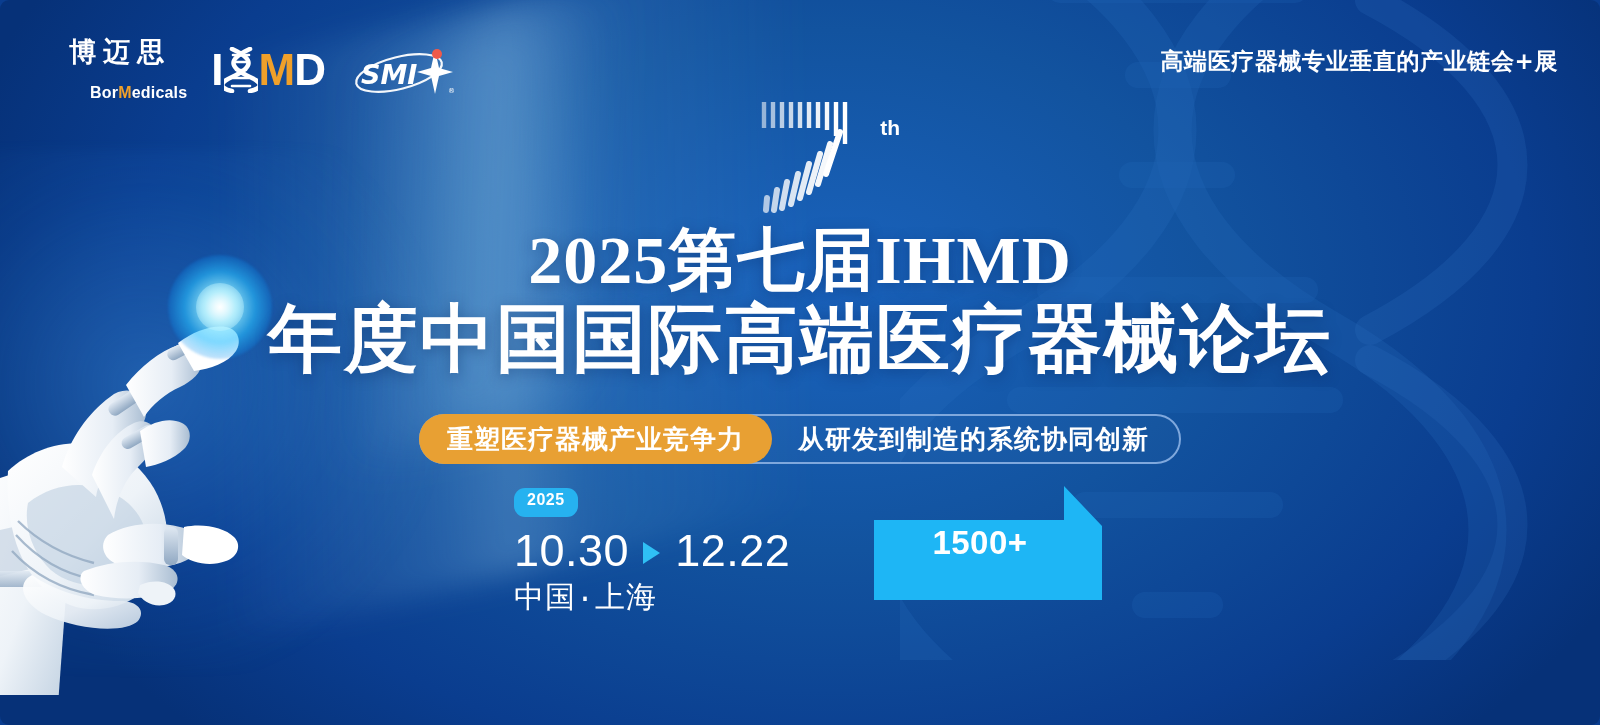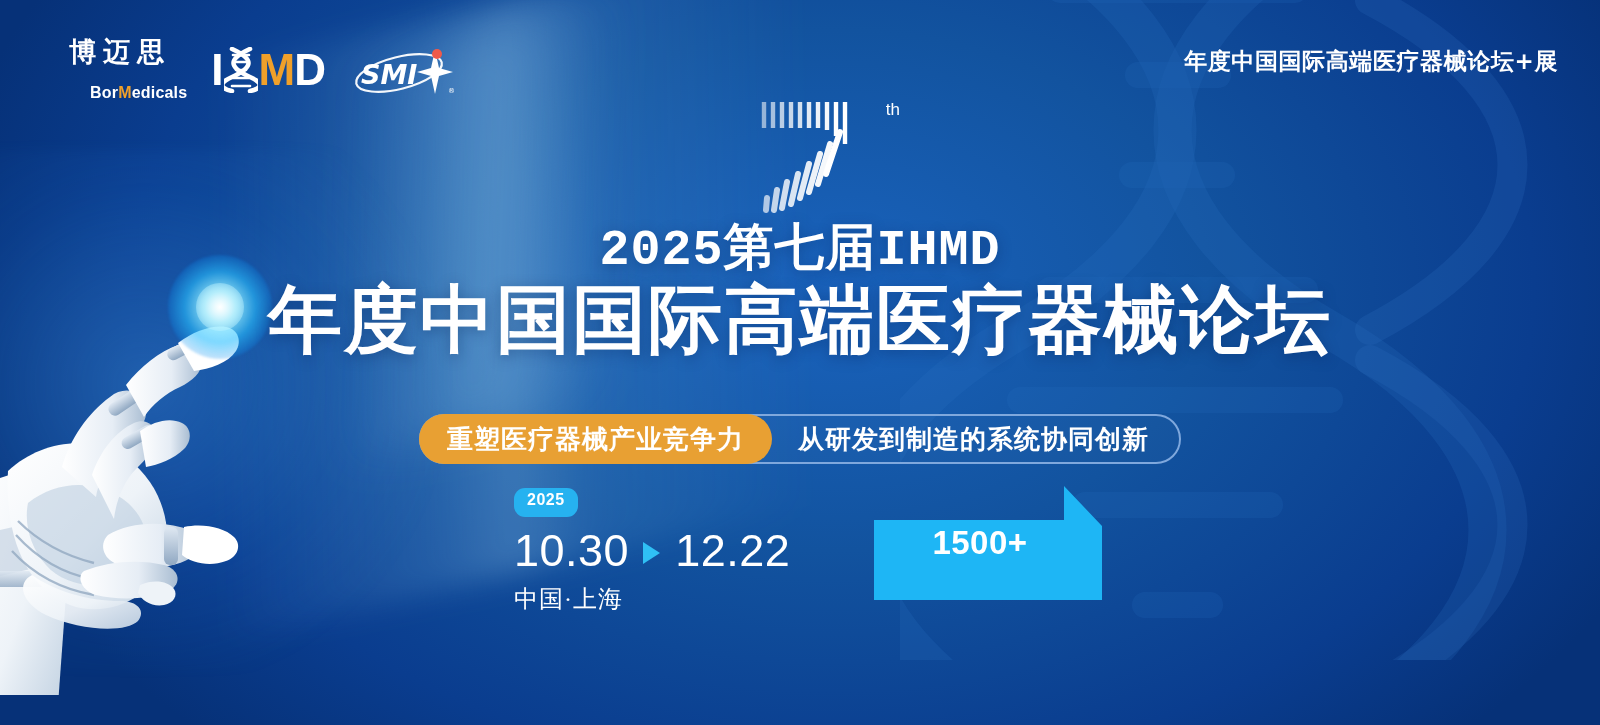--- a/index.html
+++ b/index.html
@@ -3,20 +3,21 @@
 <meta charset="utf-8">
 <style>
   html,body{margin:0;padding:0;background:#0a3d8f;}
   *{box-sizing:border-box;}
   .banner{
     position:relative;width:1600px;height:725px;overflow:hidden;
     font-family:"Liberation Sans","DejaVu Sans",sans-serif;
     background:
       radial-gradient(ellipse 900px 620px at 52% 40%, #1a63bd 0%, #12539f 42%, #0a3d8f 78%, #063178 100%),
       linear-gradient(135deg,#0e4ea0 0%,#0a3d8f 55%,#06316f 100%);
+    border-radius: 9px;
   }
 
   
   .bg-layer{position:absolute;inset:0;pointer-events:none;}
 
   
   .beam{
     position:absolute;left:-220px;top:-120px;width:1250px;height:560px;
     background:linear-gradient(102deg, rgba(255,255,255,0) 0%, rgba(120,205,255,0.00) 30%,
       rgba(150,215,255,0.16) 46%, rgba(175,228,255,0.26) 52%, rgba(140,210,255,0.12) 58%,
@@ -60,28 +61,28 @@
 
   .tagline{
     position:absolute;right:42px;top:46px;color:#ffffff;font-size:23px;font-weight:bold;
     letter-spacing:.6px;font-family:"DejaVu Sans",sans-serif;white-space:nowrap;
   }
 
   
   .seven{position:absolute;left:752px;top:88px;width:140px;height:130px;}
   .seven svg{width:100%;height:100%;display:block;}
   .seven .th{
-    position:absolute;right:-8px;top:12px;color:#fff;font-size:17px;font-weight:normal;
+    position:absolute;right:-8px;top:28px;color:#fff;font-size:21px;font-weight:bold;
   }
 
   
   .title-wrap{position:absolute;left:0;right:0;top:224px;text-align:center;}
   .title1{
-    color:#fff;font-size:50px;font-weight:bold;line-height:1.06;letter-spacing:1px;
-    font-family:Liberation Mono, monospace;text-shadow:0 3px 14px rgba(0,30,80,.35);
+    color:#fff;font-size:68px;font-weight:bold;line-height:1.06;letter-spacing:1px;
+    font-family:Liberation Serif, serif;text-shadow:0 3px 14px rgba(0,30,80,.35);
   }
   .title2{
     color:#fff;font-size:74px;font-weight:bold;line-height:1.1;letter-spacing:2px;margin-top:2px;
     font-family:"DejaVu Sans",sans-serif;text-shadow:0 3px 14px rgba(0,30,80,.35);
   }
 
   
   .sub-row{
     position:absolute;left:0;right:0;top:414px;display:flex;justify-content:center;align-items:center;
   }
@@ -106,21 +107,21 @@
     padding:3px 13px 8px;border-radius:11px;letter-spacing:.5px;
   }
   .date-line{
     display:flex;align-items:center;margin-top:8px;color:#fff;font-size:45px;font-weight:500;
     letter-spacing:.5px;
   }
   .date-arrow{
     width:0;height:0;border-top:11px solid transparent;border-bottom:11px solid transparent;
     border-left:17px solid #2fc0f5;margin:4px 15px 0 14px;
   }
-  .city{color:#fff;font-size:24px;margin-top:6px;letter-spacing:1px;font-family:Liberation Serif, serif;}
+  .city{color:#fff;font-size:30px;letter-spacing:1px;font-family:Liberation Mono, monospace;}
 
   
   .scale-badge{position:absolute;left:874px;top:486px;width:228px;height:114px;}
   .scale-badge svg{position:absolute;inset:0;width:100%;height:100%;}
   .scale-text{
     position:absolute;left:0;right:16px;top:38px;display:flex;align-items:baseline;
     justify-content:center;gap:16px;
   }
   .scale-label{color:#fff;font-size:25px;letter-spacing:1px;font-family:"DejaVu Sans",sans-serif;}
   .scale-num{color:#fff;font-size:33px;font-weight:bold;letter-spacing:.5px;}
@@ -278,21 +279,21 @@
       <svg viewBox="0 0 108 52">
         <ellipse cx="50" cy="29" rx="44" ry="16" fill="none" stroke="#ffffff" stroke-width="2.2" transform="rotate(-14 50 29)" opacity=".95"></ellipse>
         <text x="12" y="40" font-family="DejaVu Sans, sans-serif" font-size="27" font-weight="bold" font-style="italic" fill="#ffffff">SMI</text>
         <path d="M86 6 L90 24 L104 28 L90 32 L86 50 L82 32 L68 28 L82 24 Z" fill="#ffffff"></path>
         <circle cx="88" cy="10" r="5" fill="#ef5a4a"></circle>
         <text x="99" y="49" font-family="DejaVu Sans, sans-serif" font-size="7" fill="#ffffff">®</text>
       </svg>
     </div>
   </div>
 
-  <div class="tagline">年度中国国际高端医疗器械论坛+展</div>
+  <div class="tagline">高端医疗器械专业垂直的产业链会+展</div>
 
   <div class="seven">
     <svg viewBox="0 0 140 130">
       <g stroke="#ffffff" stroke-width="4.4" stroke-linecap="butt">
         <line x1="12" y1="14" x2="12" y2="40" opacity=".55"></line>
         <line x1="21" y1="14" x2="21" y2="40" opacity=".62"></line>
         <line x1="30" y1="14" x2="30" y2="40" opacity=".70"></line>
         <line x1="39" y1="14" x2="39" y2="40" opacity=".76"></line>
         <line x1="48" y1="14" x2="48" y2="40" opacity=".82"></line>
         <line x1="57" y1="14" x2="57" y2="40" opacity=".88"></line>

